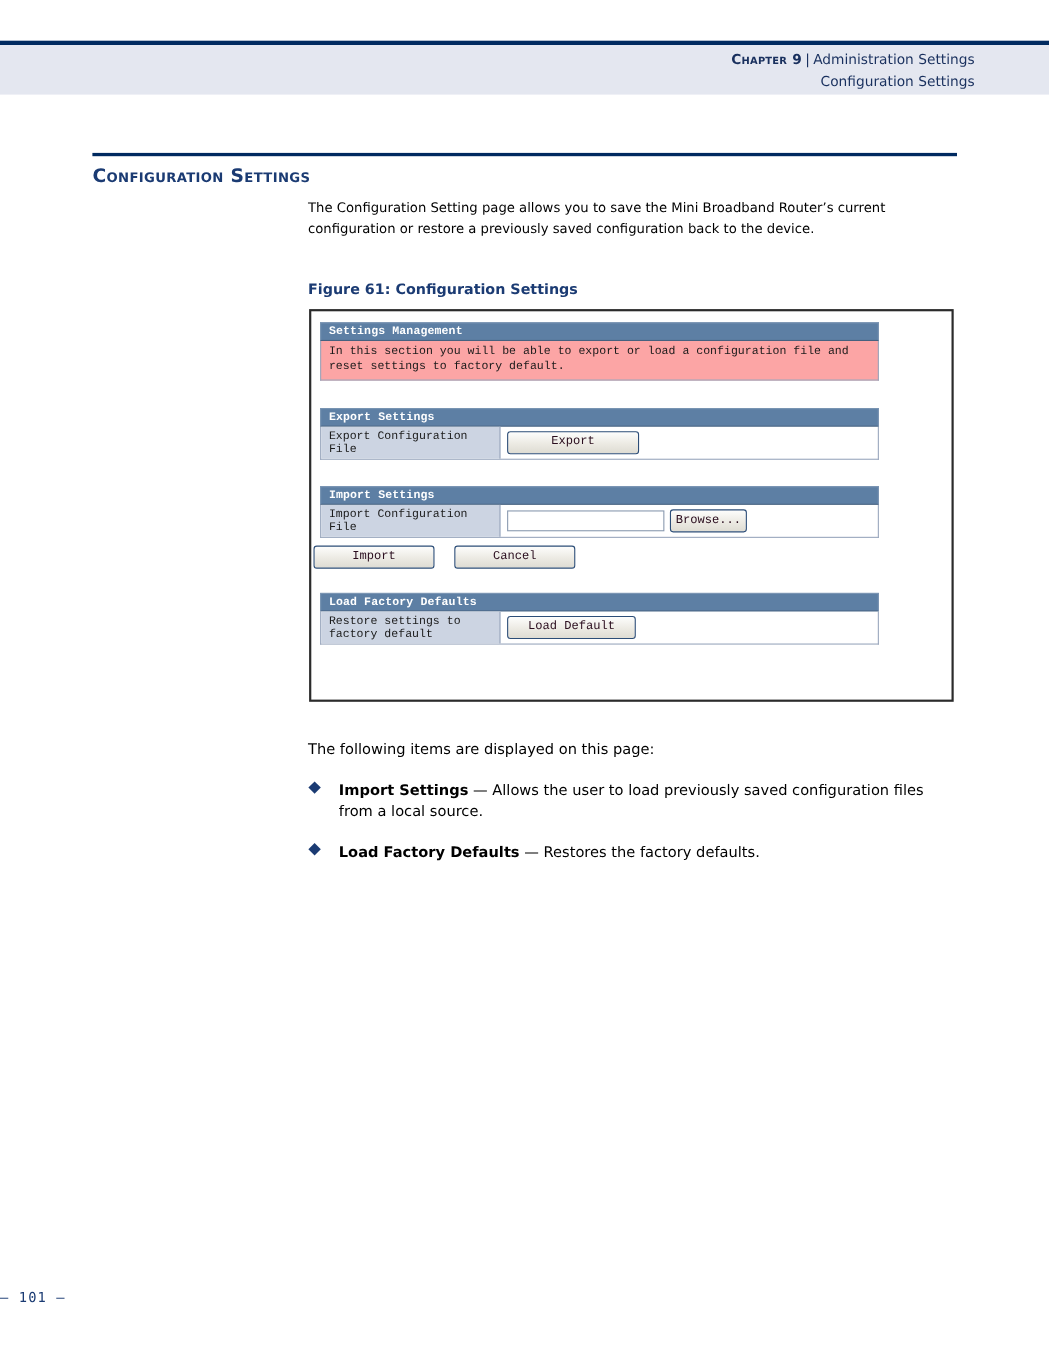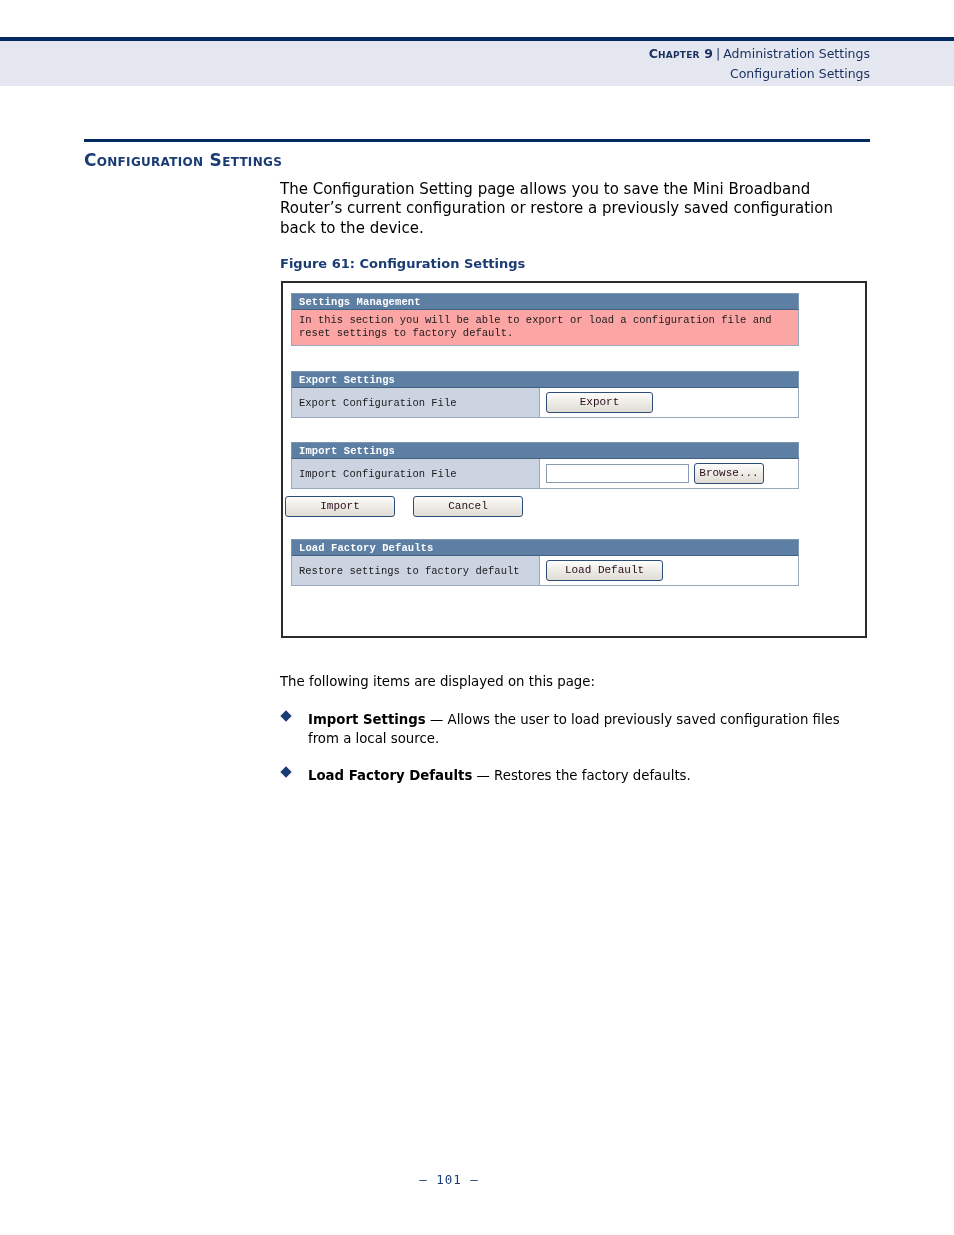--- a/index.html
+++ b/index.html
@@ -23,21 +23,21 @@
     background: #002a60;
   }
   .page-header-band {
     position: absolute;
     left: 0; top: 41px;
     width: 954px; height: 45px;
     background: #e4e7f0;
   }
   .header-text {
     position: absolute;
-    right: 84px;
+    right: 68px;
     top: 44px;
     text-align: right;
     line-height: 20px;
   }
   .header-line1 {
     font-size: 12.5px;
     color: #19305e;
     white-space: nowrap;
   }
   .chapter-label {
@@ -75,21 +75,21 @@
   }
 
   
   .body-col {
     position: absolute;
     left: 280px;
     width: 590px;
   }
   .intro-para {
     top: 180px;
-    font-size: 15px;
+    font-size: 12px;
     color: #000000;
     line-height: 19.4px;
   }
   .figure-caption {
     top: 256px;
     font-size: 13px;
     font-weight: bold;
     color: #1b3b73;
   }
   .following-para {
@@ -174,21 +174,21 @@
   .ui-row {
     display: flex;
     border: 1px solid #9aa7bd;
     border-top: none;
     background: #ffffff;
     box-sizing: border-box;
     min-height: 30px;
     align-items: center;
   }
   .ui-row-label {
-    width: 248px;
+    width: 163px;
     min-height: 28px;
     display: flex;
     align-items: center;
     background: #ccd4e2;
     border-right: 1px solid #9aa7bd;
     font-size: 10.5px;
     color: #1a1a1a;
     padding-left: 7px;
     box-sizing: border-box;
     align-self: stretch;
@@ -207,21 +207,21 @@
     background: linear-gradient(#fdfdfc, #eceae3 55%, #dedcd3);
     border: 1px solid #2c4d77;
     border-radius: 3px;
     color: #2a0d1e;
     font-size: 11px;
     text-align: center;
     padding: 3px 0 4px;
     box-sizing: border-box;
     line-height: 12px;
   }
-  .btn-export  { width: 107px; }
+  .btn-export  { width: 120px; }
   .btn-browse  { width: 70px; margin-left: 5px; }
   .btn-import  { width: 110px; }
   .btn-cancel  { width: 110px; }
   .btn-load    { width: 117px; }
 
   .ui-textinput {
     width: 143px;
     height: 19px;
     background: #ffffff;
     border: 1px solid #8a9ab0;
@@ -235,23 +235,22 @@
     margin-left: -6px;
   }
 
   .ui-gap-lg { height: 25px; }
   .ui-gap-md { height: 24px; }
   .ui-gap-sm { height: 22px; }
 
   
   .page-number {
     position: absolute;
-    left: 12px; top: 1172px;
+    left: 0; top: 1172px;
     width: 874px;
-    text-align: center;
     font-family: "DejaVu Sans Mono", monospace;
     font-size: 12.5px;
     color: #1b3b73;
     letter-spacing: 1px;
   }
 </style>
 </head>
 <body>
 
 <div class="page-header-rule"></div>

